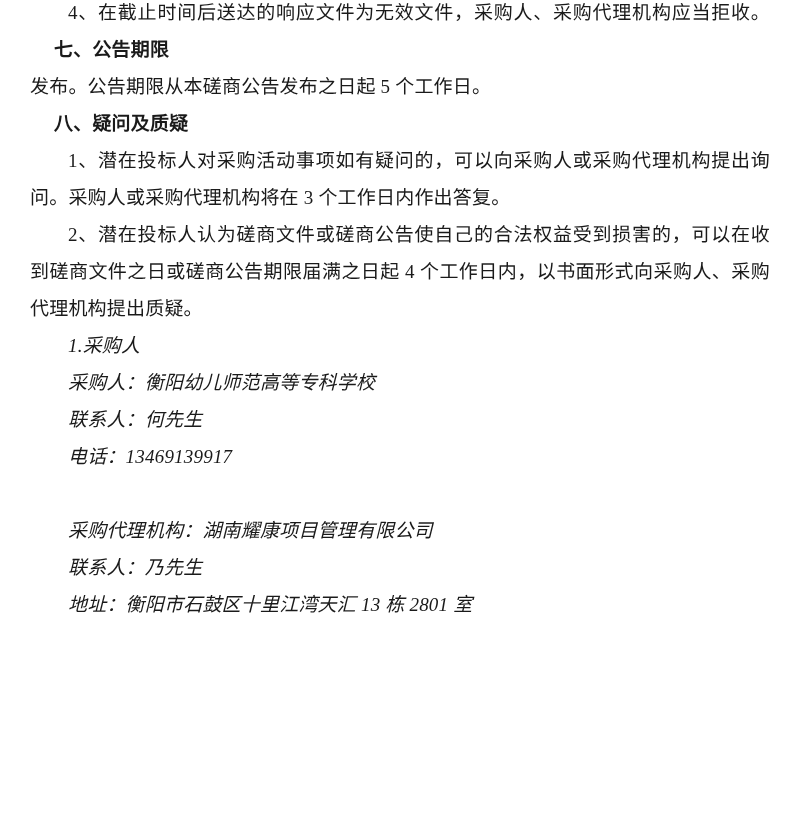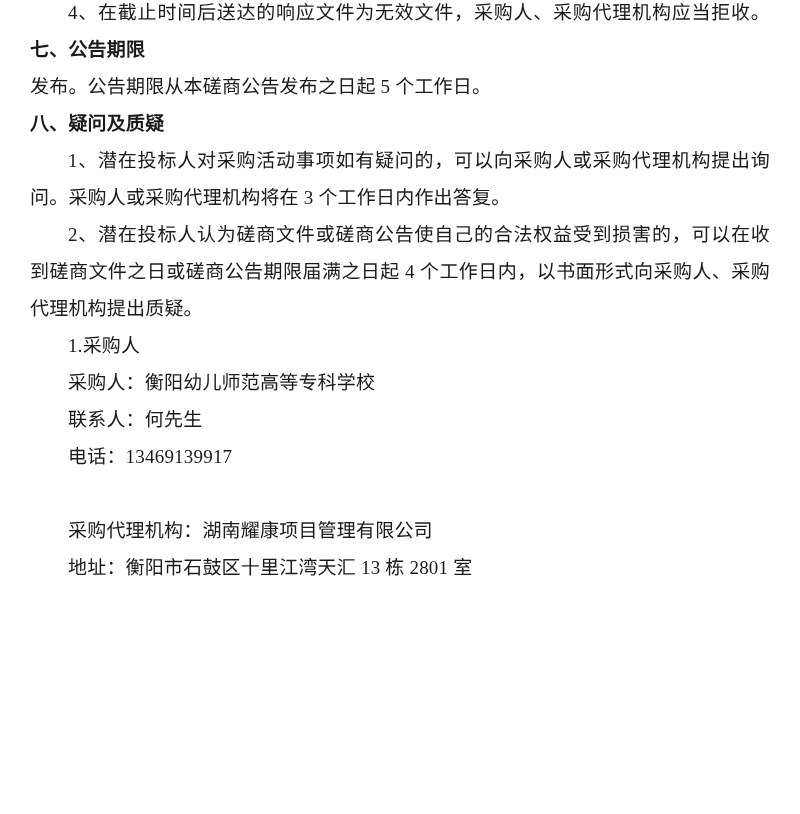--- a/index.html
+++ b/index.html
@@ -23,26 +23,28 @@
   }
   .line {
     margin: 0;
     font-size: 19px;
     line-height: 37px;
     font-weight: normal;
     letter-spacing: 0.2px;
   }
   .heading {
     font-weight: bold;
+    margin-left: 24px;
   }
   .indent {
     text-indent: 38px;
   }
   .contact {
     padding-left: 38px;
+    font-style: italic;
   }
   .fill {
     text-align: justify;
     text-align-last: justify;
     text-justify: inter-ideograph;
   }
   .blank {
     height: 37px;
   }
   .sp {
@@ -86,17 +88,18 @@
   <p class="line contact">采购人：衡阳幼儿师范高等专科学校</p>
 
   <p class="line contact">联系人：何先生</p>
 
   <p class="line contact">电话：13469139917</p>
 
   <p class="line blank"></p>
 
   <p class="line contact">采购代理机构：湖南耀康项目管理有限公司</p>
 
+  <p class="line contact">联系人：乃先生</p>
 
 
   <p class="line contact">地址：衡阳市石鼓区十里江湾天汇 13 栋 2801 室</p>
 
 </div>
 
 </body></html>

